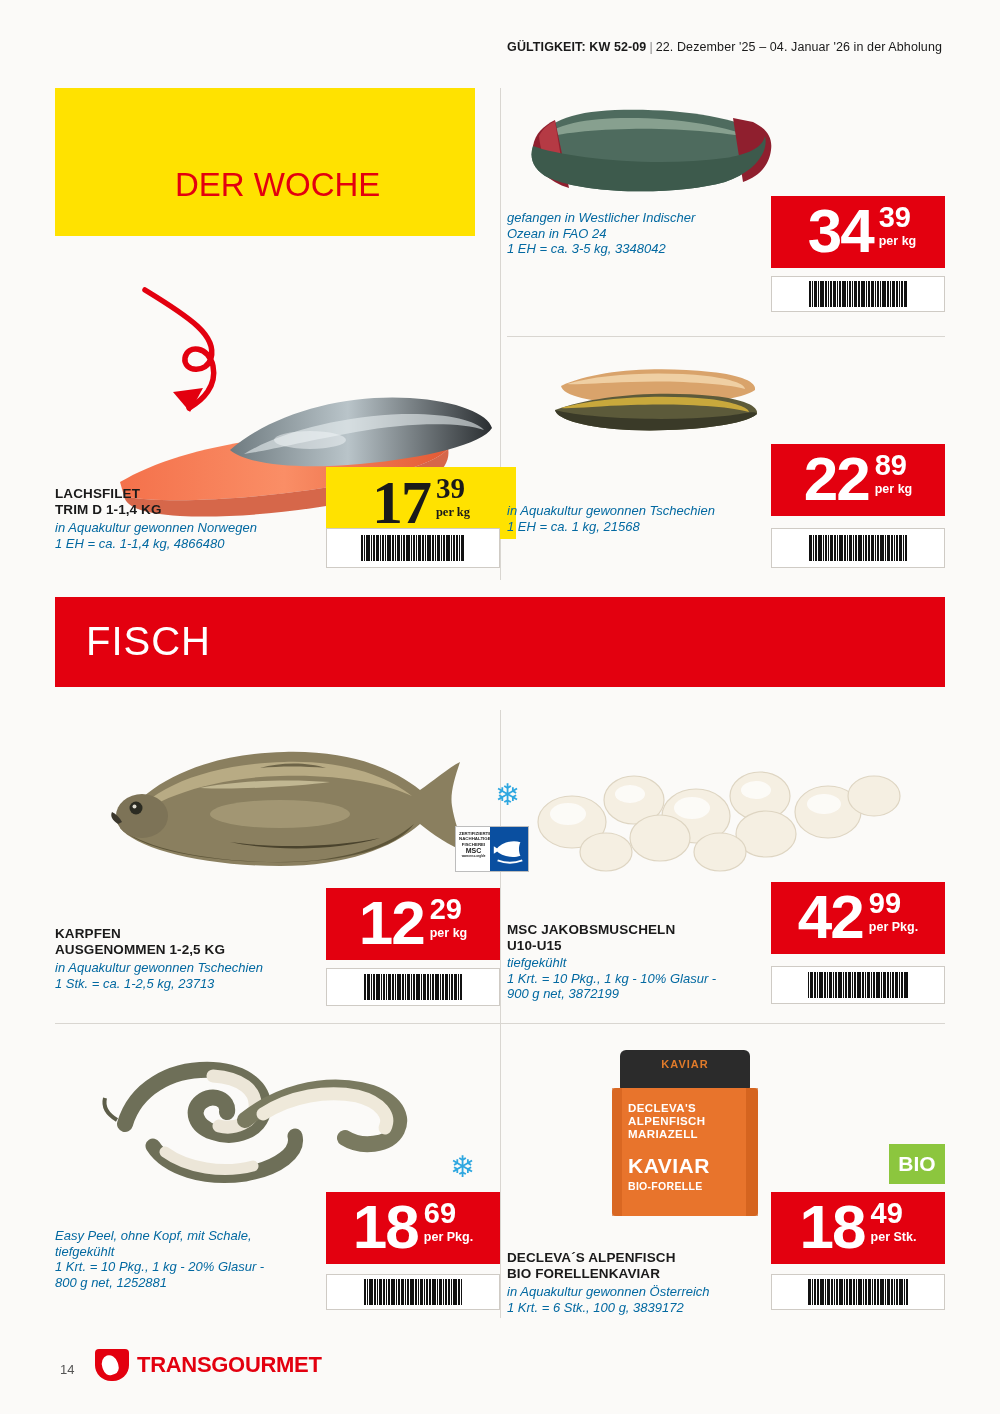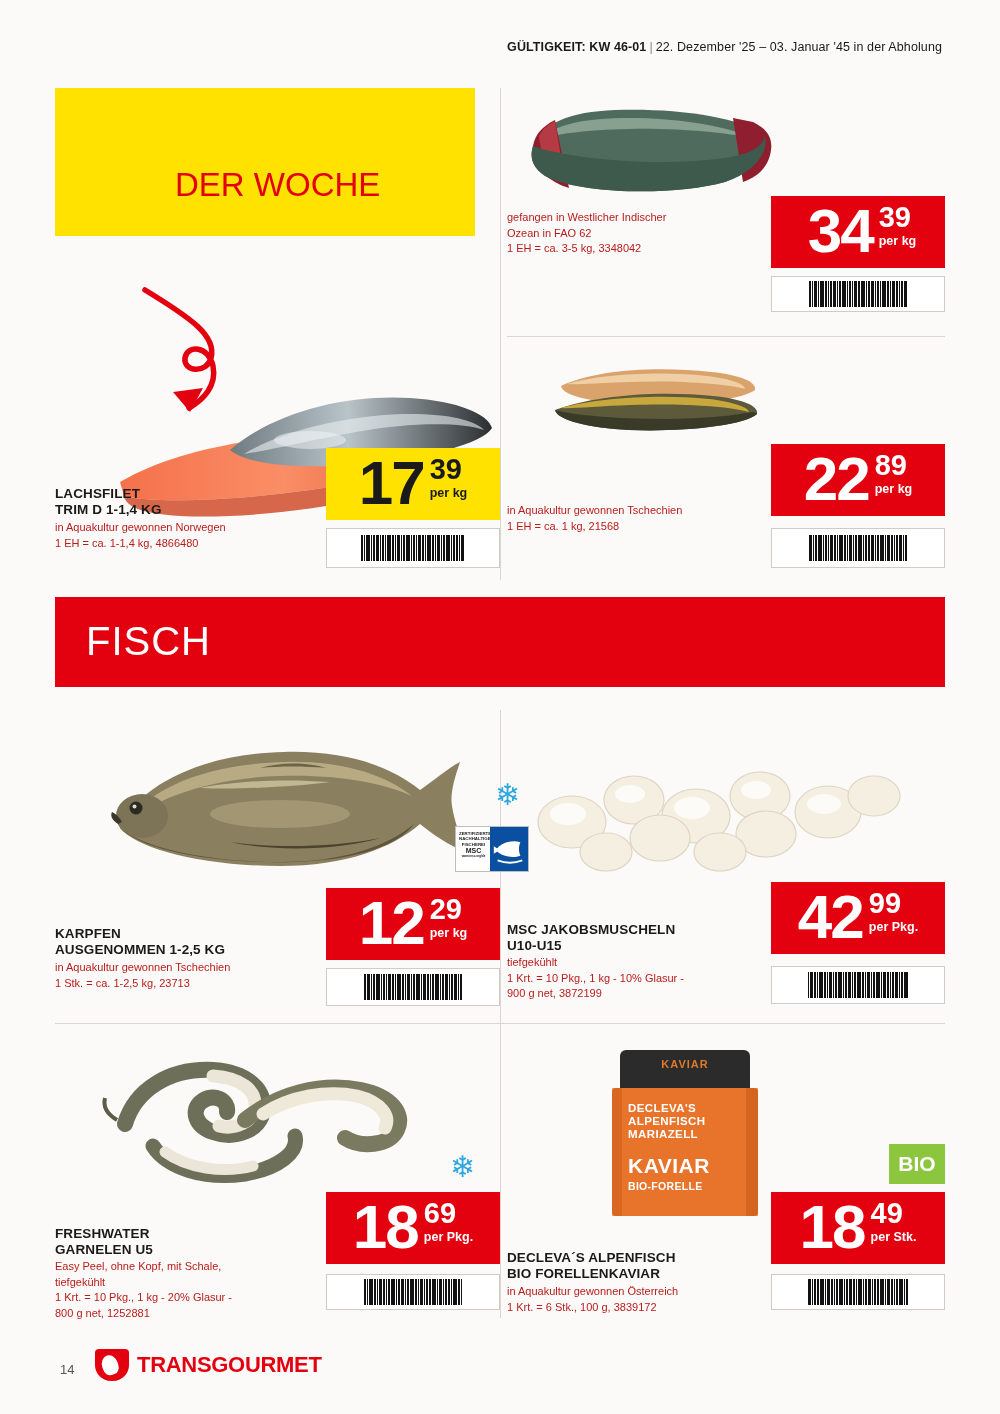--- a/index.html
+++ b/index.html
@@ -63,21 +63,21 @@
   
   .barcode {
     position:absolute; background:#fff; border:1px solid #cfcbc5;
     display:flex; align-items:center; justify-content:center; overflow:hidden;
   }
   .barcode .bars { height:26px; display:flex; align-items:flex-end; }
   .barcode .bars i { display:block; background:#111; margin-right:1px; height:100%; }
 
   
   .ptitle { font-size:13.5px; font-weight:bold; line-height:15.5px; letter-spacing:.1px; }
-  .pdesc { font-size:11px; line-height:15.5px; color:#b91c1c; }
+  .pdesc { font-size:13px; line-height:15.5px; color:#0369a1;font-style:italic; }
 
   
   .band {
     position:absolute; left:55px; top:597px; width:890px; height:90px;
     background:#e3000f;
   }
   .band span {
     position:absolute; left:31px; top:22px;
     font-size:40px; color:#fff; letter-spacing:1px;
   }
@@ -121,21 +121,21 @@
     transform:rotate(-18deg);
   }
   .logo .txt { font-size:22px; font-weight:bold; color:#e3000f; letter-spacing:-.3px; }
 </style>
 </head>
 <body>
 
 <div class="page">
 
   <div class="validity">
-    <b>GÜLTIGKEIT: KW 46-01</b><span class="sep">|</span><span>22. Dezember '25 – 03. Januar '45 in der Abholung</span>
+    <b>GÜLTIGKEIT: KW 52-09</b><span class="sep">|</span><span>22. Dezember '25 – 04. Januar '26 in der Abholung</span>
   </div>
 
   <div class="top-block">
     <div class="vdiv"></div>
     <div class="hdiv"></div>
 
     <div class="aktion">
       <div class="l2">DER WOCHE</div>
     </div>
 
@@ -159,21 +159,21 @@
       </defs>
 
       <path d="M10,104 C60,74 140,58 232,54 C292,52 330,60 338,70 C330,84 280,100 200,112 C130,122 48,126 14,118 Z" fill="url(#flesh)"></path>
       <path d="M14,118 C48,126 130,122 200,112 C280,100 330,84 338,70 C340,80 336,92 320,100 C270,124 150,142 70,138 C36,136 16,130 14,118 Z" fill="#cf4c2b" opacity="0.85"></path>
 
       <path d="M120,72 C164,34 236,16 300,20 C348,23 378,36 382,50 C372,66 318,80 250,86 C186,92 136,86 120,72 Z" fill="url(#skin)"></path>
       <path d="M134,76 C170,54 232,38 292,36 C336,35 366,42 374,52 C352,44 300,44 246,54 C196,63 156,73 134,76 Z" fill="#e8eef0" opacity="0.6"></path>
       <ellipse cx="200" cy="62" rx="36" ry="9" fill="#f2f6f7" opacity="0.5"></ellipse>
     </svg>
 
-    <div class="tag yellow" style="left:271px; top:360px; width:174px; height:72px;">
+    <div class="tag yellow" style="left:271px; top:379px; width:190px; height:72px;font-family:Liberation Serif, serif;">
       <div class="big">17</div>
       <div class="rightcol">
         <div class="cents">39</div>
         <div class="unit">per kg</div>
       </div>
     </div>
 
     <div class="barcode" style="left:271px; top:440px; width:174px; height:40px;">
       <div class="bars">
         <i style="width:2px"></i>
@@ -272,21 +272,21 @@
           <i style="width:3px"></i>
         <i style="width:2px"></i>
           <i style="width:1px"></i>
           <i style="width:2px"></i>
           <i style="width:3px"></i>
       </div>
     </div>
     <div style="position:absolute; left:452px; top:120px; width:280px;">
       <div class="pdesc" style="margin-top:2px;">
         <div>gefangen in Westlicher Indischer</div>
-        <div>Ozean in FAO 62</div>
+        <div>Ozean in FAO 24</div>
         <div>1 EH = ca. 3-5 kg, 3348042</div>
       </div>
     </div>
 
     <svg style="position:absolute; left:490px; top:268px; width:220px; height:90px;" viewBox="0 0 220 90">
       <path d="M16,30 C50,14 110,10 166,16 C196,19 212,26 210,34 C198,44 140,50 86,48 C46,46 18,40 16,30 Z" fill="#d9a36b"></path>
       <path d="M22,28 C56,18 112,15 162,20 C186,23 200,28 200,33 C184,28 130,24 86,26 C52,27 30,29 22,28 Z" fill="#efcfa3"></path>
       <path d="M10,54 C46,40 112,34 168,40 C198,43 214,50 212,58 C198,70 138,76 84,74 C44,72 12,64 10,54 Z" fill="#5c5a3a"></path>
       <path d="M16,52 C52,42 112,38 164,43 C190,46 204,52 204,56 C186,50 130,47 86,49 C52,50 26,53 16,52 Z" fill="#c8a83c"></path>
       <path d="M10,54 C40,62 120,66 180,60 C200,58 210,54 212,58 C198,70 138,76 84,74 C44,72 12,64 10,54 Z" fill="#3a3a28"></path>
@@ -559,24 +559,20 @@
           <i style="width:1px"></i>
           <i style="width:2px"></i>
           <i style="width:2px"></i>
         <i style="width:1px"></i>
           <i style="width:4px"></i>
           <i style="width:2px"></i>
           <i style="width:1px"></i>
       </div>
     </div>
     <div style="position:absolute; left:0; top:516px; width:262px;">
-      <div class="ptitle">
-        <div>FRESHWATER</div>
-        <div>GARNELEN U5</div>
-      </div>
       <div class="pdesc" style="margin-top:2px;">
         <div>Easy Peel, ohne Kopf, mit Schale,</div>
         <div>tiefgekühlt</div>
         <div>1 Krt. = 10 Pkg., 1 kg - 20% Glasur -</div>
         <div>800 g net, 1252881</div>
       </div>
     </div>
 
     <div style="position:absolute; left:545px; top:340px; width:170px; height:170px;">
       <div style="position:absolute; left:20px; top:0; width:130px; height:40px; background:#2b2b2b; border-radius:6px 6px 3px 3px;">

